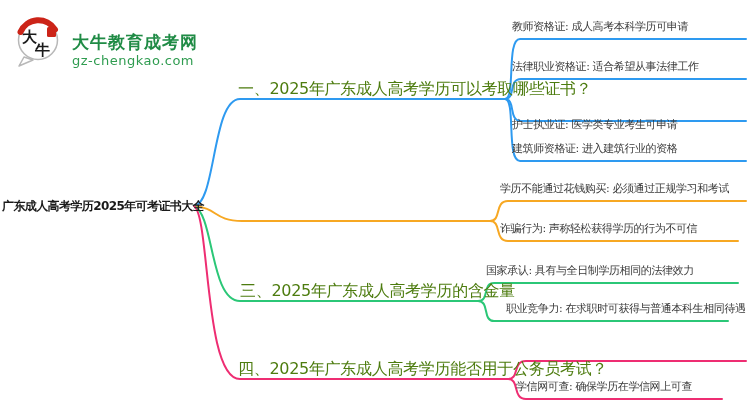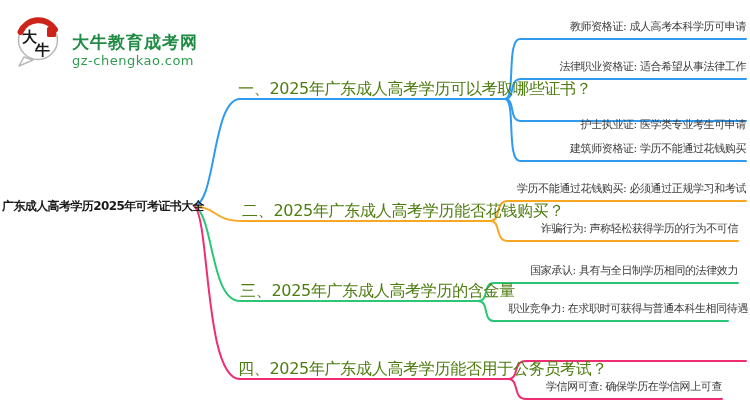--- a/index.html
+++ b/index.html
@@ -3,21 +3,21 @@
 <meta charset="utf-8">
 <style>
   html,body{margin:0;padding:0;background:#ffffff;}
   #canvas{
     position:relative;width:750px;height:410px;overflow:hidden;background:#fff;
     font-family:"DejaVu Sans","Liberation Sans",sans-serif;
   }
   #wires{position:absolute;left:0;top:0;width:750px;height:410px;}
   .node{
     position:absolute;color:#3a3a3a;font-size:12px;line-height:1.25;
-    text-align:right;white-space:nowrap;letter-spacing:-0.3px;
+    text-align:left;white-space:nowrap;letter-spacing:-0.3px;
   }
   .root-title{
     left:2px;top:199px;width:194px;font-size:12px;font-weight:700;
     color:#1a1a1a;letter-spacing:-0.6px;text-align:right;
   }
   .b-title{font-size:16px;color:#4d7c0f;}
   .leaf{font-size:11px;color:#3a3a3a;letter-spacing:-0.4px;}
   
   .logo{position:absolute;left:14px;top:13px;display:flex;align-items:center;gap:8px;}
   .logo-badge{width:50px;height:52px;position:relative;flex:0 0 auto;}
@@ -70,23 +70,22 @@
       <div class="site-url">gz-chengkao.com</div>
     </div>
   </div>
 
   <div class="node root-title">广东成人高考学历2025年可考证书大全</div>
 
   <div class="node b-title" style="left:238px;top:79px;width:267px">一、2025年广东成人高考学历可以考取哪些证书？</div>
   <div class="node leaf" style="left:512px;top:20px;width:234px">教师资格证: 成人高考本科学历可申请</div>
   <div class="node leaf" style="left:512px;top:60px;width:234px">法律职业资格证: 适合希望从事法律工作</div>
   <div class="node leaf" style="left:512px;top:118px;width:234px">护士执业证: 医学类专业考生可申请</div>
-  <div class="node leaf" style="left:512px;top:142px;width:234px">建筑师资格证: 学历不能通过花钱购买</div>
+  <div class="node leaf" style="left:512px;top:142px;width:234px">建筑师资格证: 进入建筑行业的资格</div>
 
-  <div class="node b-title" style="left:242px;top:201px;width:248px">二、2025年广东成人高考学历能否花钱购买？</div>
   <div class="node leaf" style="left:500px;top:182px;width:246px">学历不能通过花钱购买: 必须通过正规学习和考试</div>
   <div class="node leaf" style="left:500px;top:222px;width:238px">诈骗行为: 声称轻松获得学历的行为不可信</div>
 
   <div class="node b-title" style="left:240px;top:281px;width:238px">三、2025年广东成人高考学历的含金量</div>
   <div class="node leaf" style="left:486px;top:264px;width:252px">国家承认: 具有与全日制学历相同的法律效力</div>
   <div class="node leaf" style="left:506px;top:302px;width:242px">职业竞争力: 在求职时可获得与普通本科生相同待遇</div>
 
   <div class="node b-title" style="left:238px;top:359px;width:270px">四、2025年广东成人高考学历能否用于公务员考试？</div>
   <div class="node leaf" style="left:516px;top:380px;width:206px">学信网可查: 确保学历在学信网上可查</div>
 

